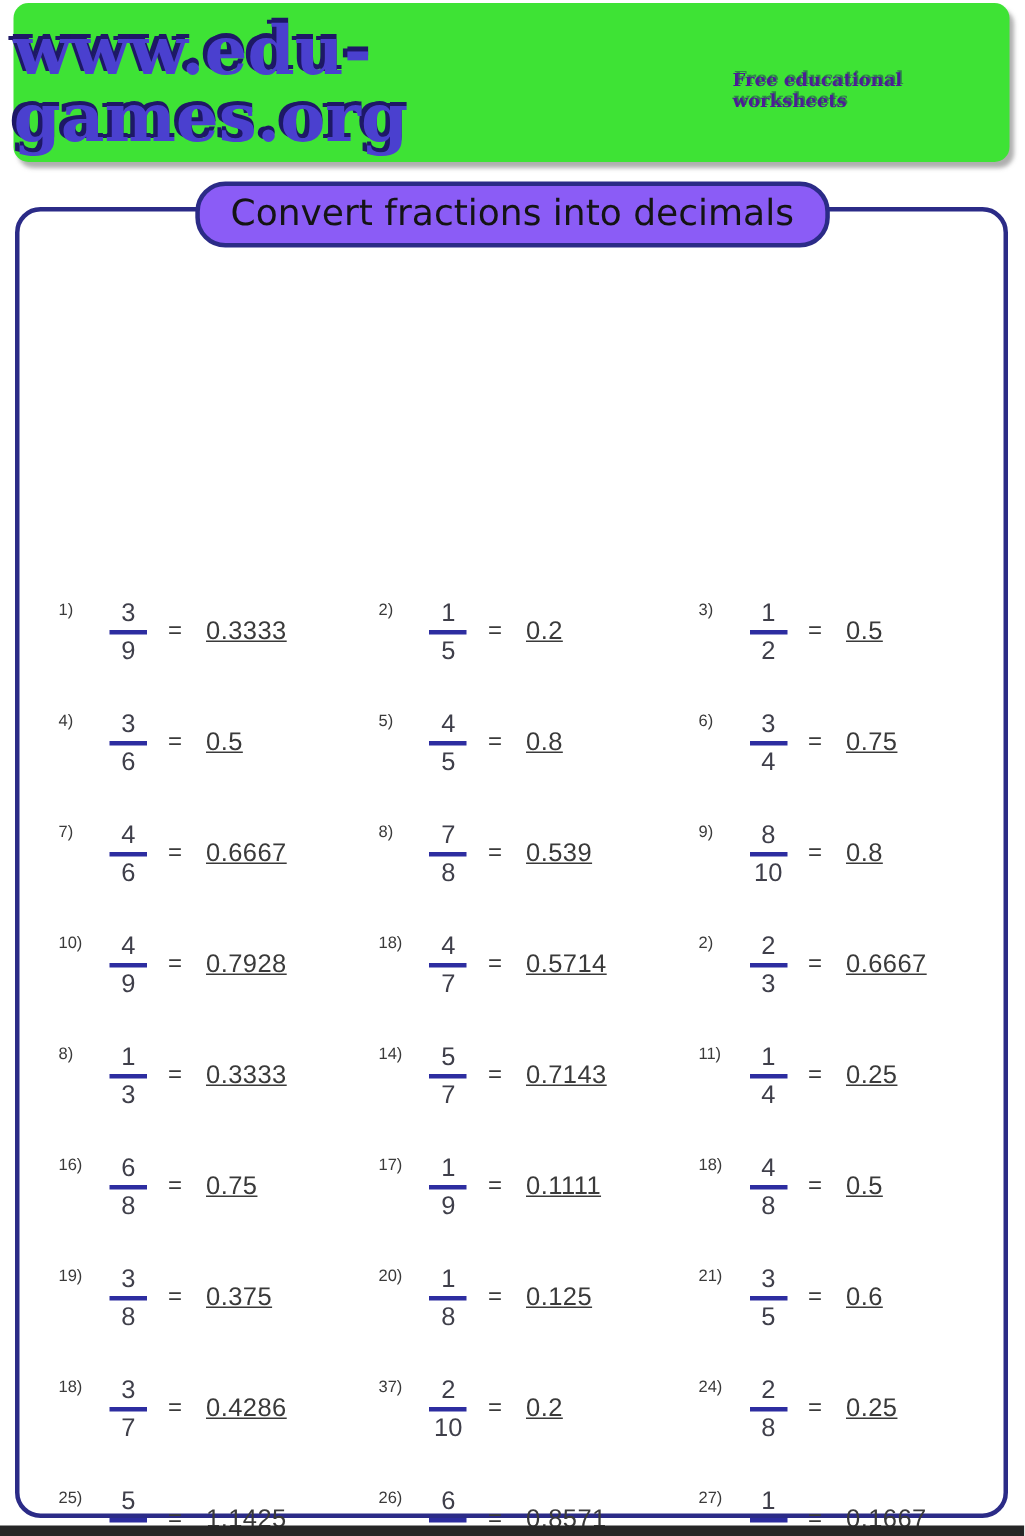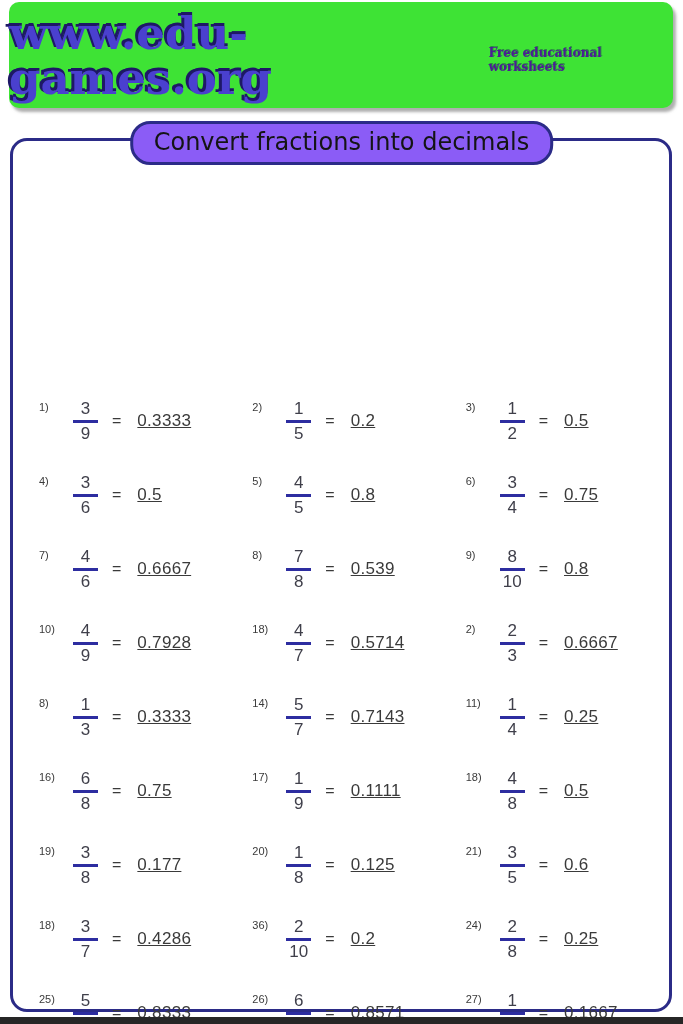--- a/index.html
+++ b/index.html
@@ -347,21 +347,21 @@
   </div>
 
   <div class="problem">
     <span class="pnum">19)</span>
     <span class="frac">
       <span class="num">3</span>
       <span class="bar"></span>
       <span class="den">8</span>
     </span>
     <span class="eq">=</span>
-    <span class="ans">0.177</span>
+    <span class="ans">0.375</span>
   </div>
 
   <div class="problem">
     <span class="pnum">20)</span>
     <span class="frac">
       <span class="num">1</span>
       <span class="bar"></span>
       <span class="den">8</span>
     </span>
     <span class="eq">=</span>
@@ -384,21 +384,21 @@
     <span class="frac">
       <span class="num">3</span>
       <span class="bar"></span>
       <span class="den">7</span>
     </span>
     <span class="eq">=</span>
     <span class="ans">0.4286</span>
   </div>
 
   <div class="problem">
-    <span class="pnum">36)</span>
+    <span class="pnum">37)</span>
     <span class="frac">
       <span class="num">2</span>
       <span class="bar"></span>
       <span class="den">10</span>
     </span>
     <span class="eq">=</span>
     <span class="ans">0.2</span>
   </div>
 
   <div class="problem">
@@ -413,21 +413,21 @@
   </div>
 
   <div class="problem">
     <span class="pnum">25)</span>
     <span class="frac">
       <span class="num">5</span>
       <span class="bar"></span>
       <span class="den">6</span>
     </span>
     <span class="eq">=</span>
-    <span class="ans">0.8333</span>
+    <span class="ans">1.1425</span>
   </div>
 
   <div class="problem">
     <span class="pnum">26)</span>
     <span class="frac">
       <span class="num">6</span>
       <span class="bar"></span>
       <span class="den">7</span>
     </span>
     <span class="eq">=</span>

